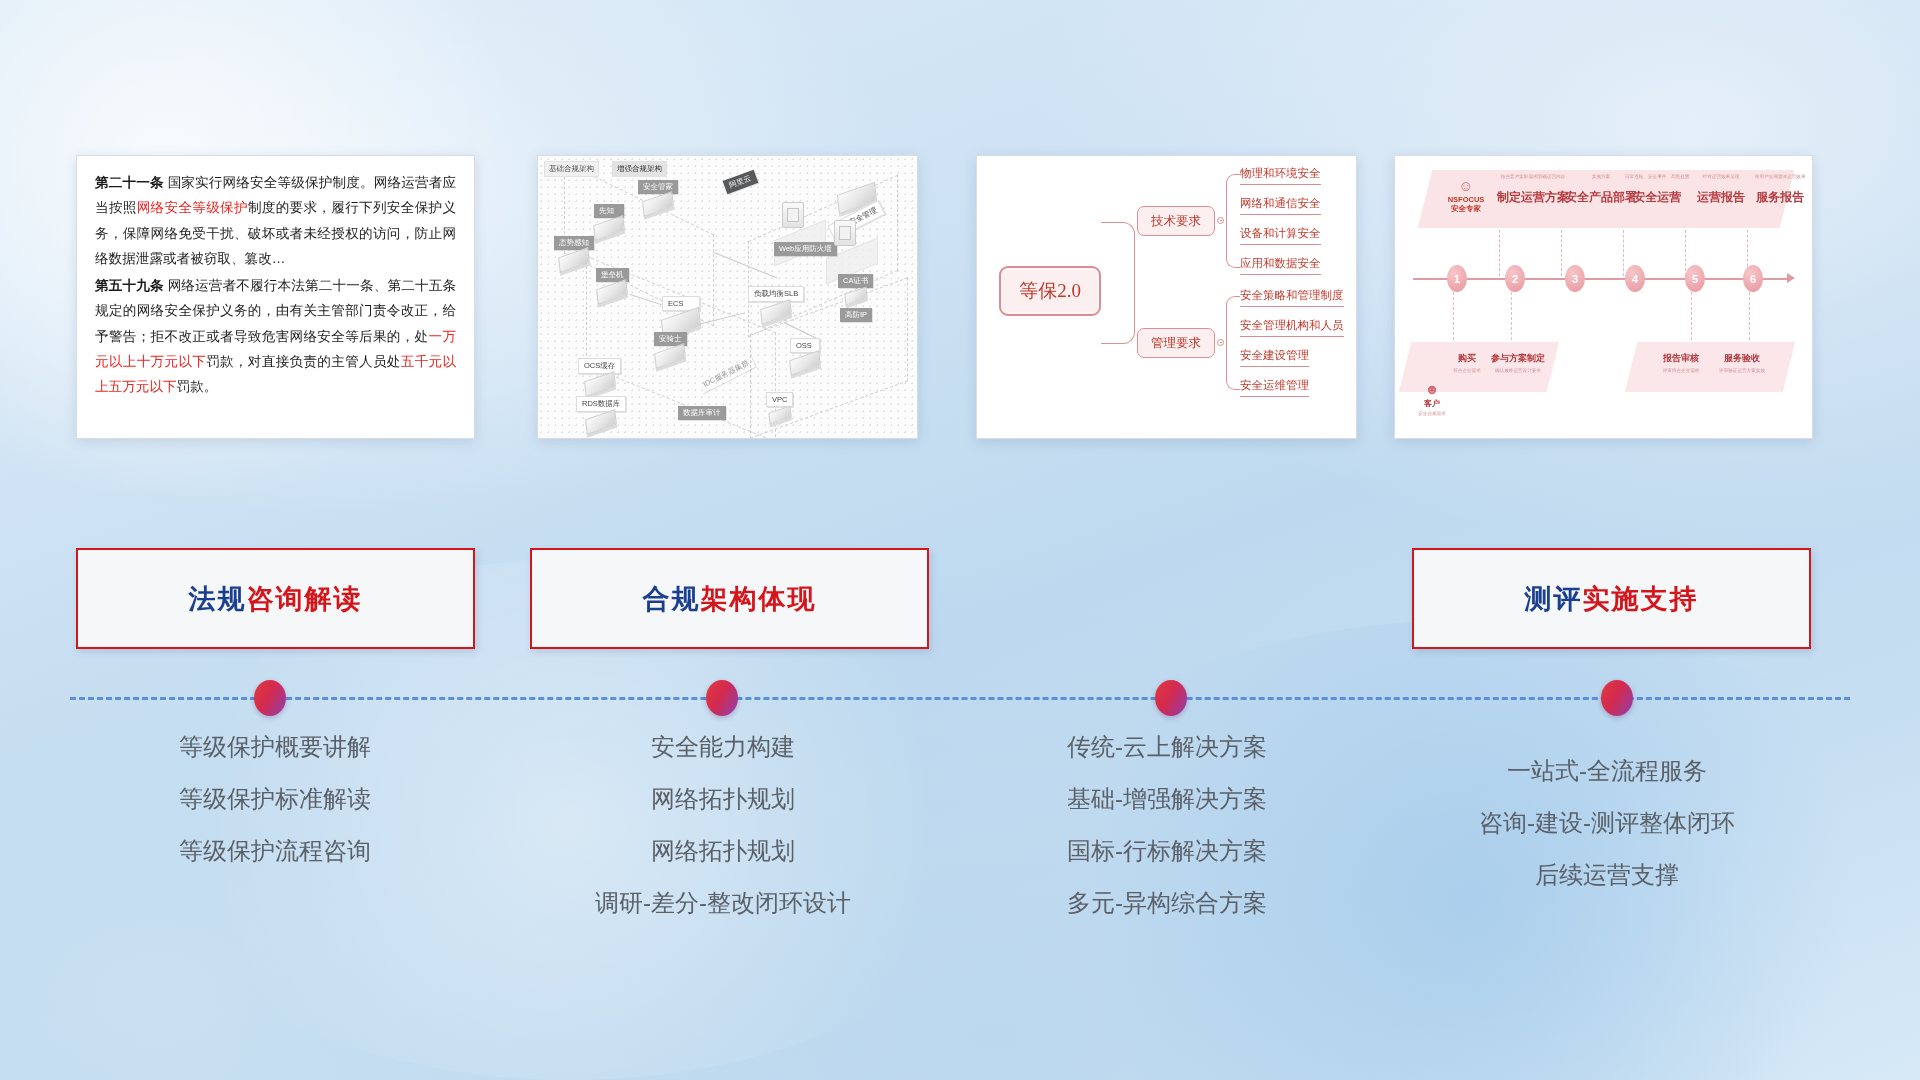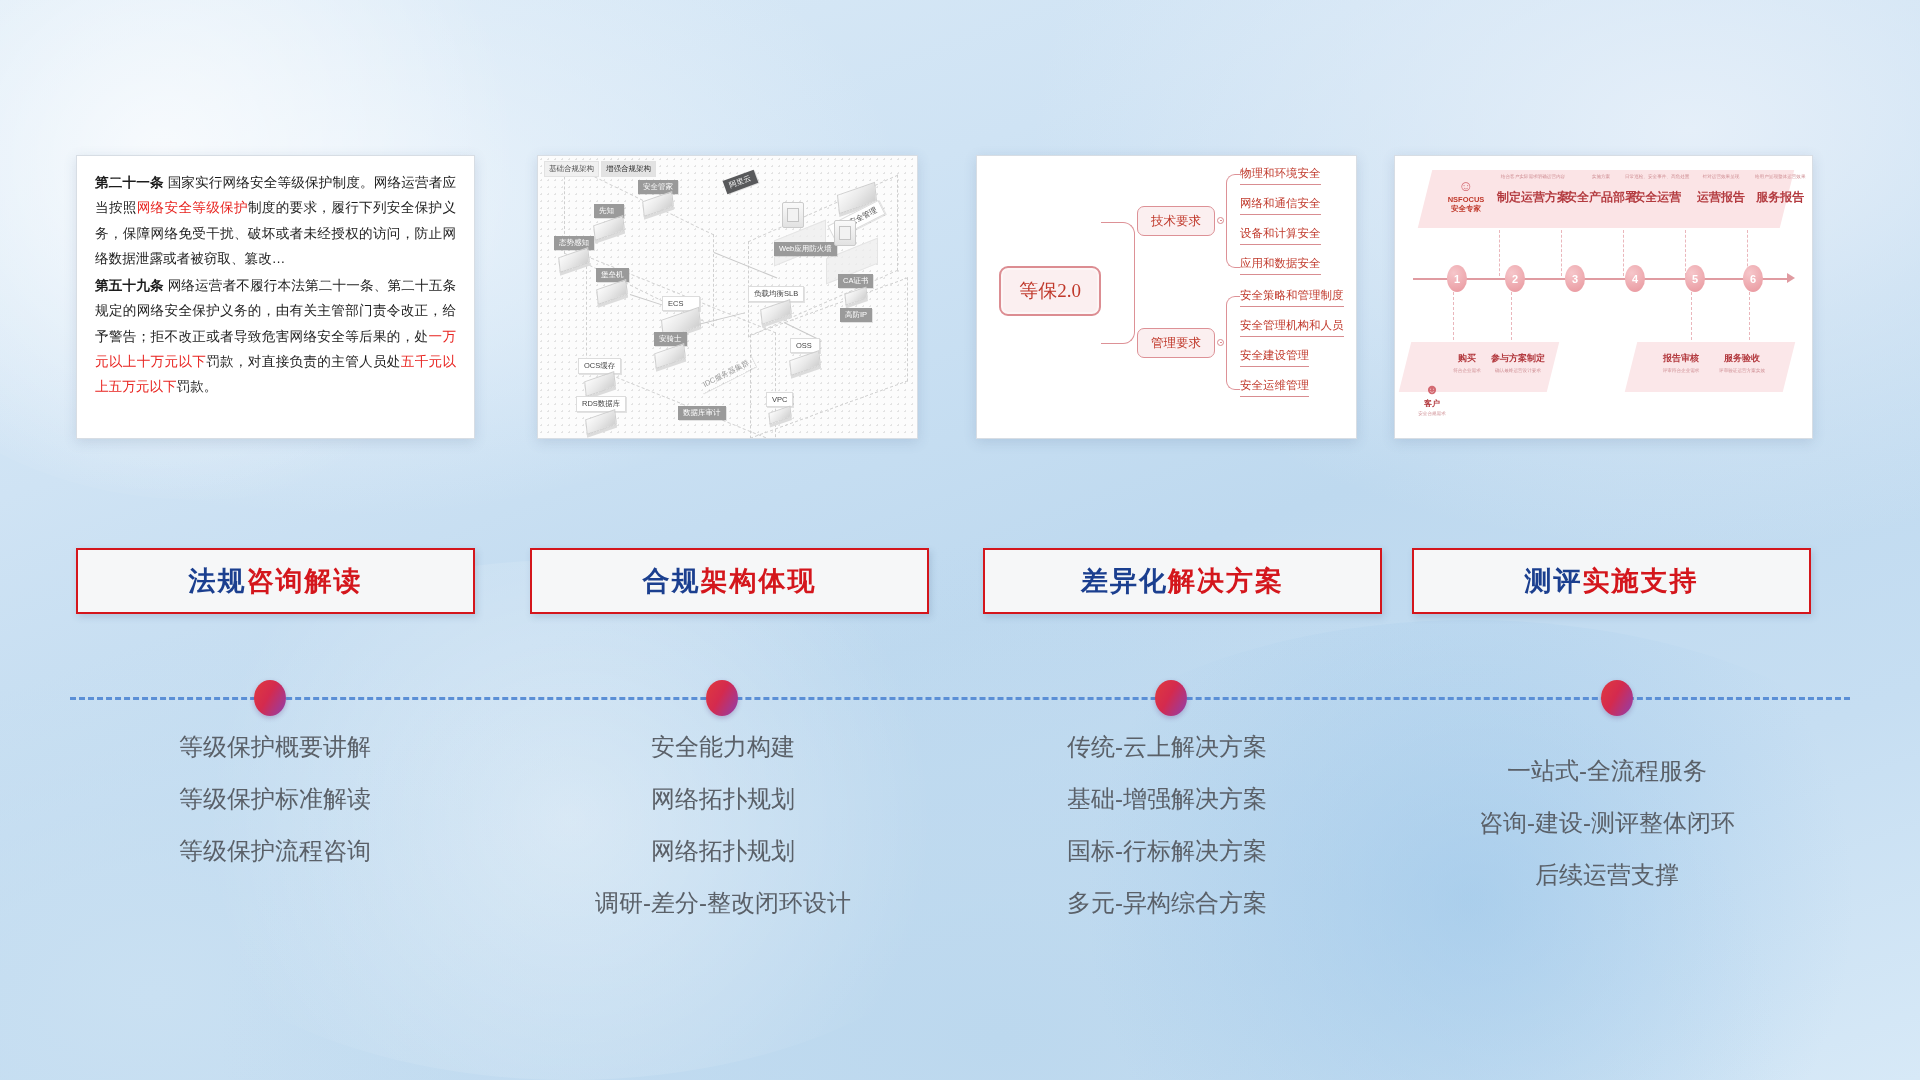--- a/index.html
+++ b/index.html
@@ -48,21 +48,21 @@
   .law-num { font-weight:bold; }
   .red { color:#e8231f; }
 
   
   .arch { position:relative; width:100%; height:100%; background:#fcfcfc; }
   .arch-dots {
     position:absolute; inset:0;
     background-image:radial-gradient(#e3e3e3 1px, transparent 1px);
     background-size:7px 7px;
   }
-  .arch-tabs { position:absolute; left:6px; top:5px; display:flex; gap:2px; z-index:6; }
+  .arch-tabs { position:absolute; left:6px; top:5px; display:flex; gap:13px; z-index:6; }
   .arch-tab { font-size:7.5px; color:#555; padding:2px 4px; background:#f0f0f0;
     border:1px solid #e2e2e2; white-space:nowrap; }
   .arch-tab.on { background:#e3e3e3; color:#333; }
   .node { position:absolute; z-index:4; }
   .chip {
     font-size:7.5px; color:#fff; background:#9a9a9a; padding:2px 5px;
     white-space:nowrap; box-shadow:1px 1px 0 rgba(0,0,0,.10);
   }
   .chip.light { background:#ffffff; color:#444; border:1px solid #dcdcdc; }
   .chip.dark  { background:#58595b; }
@@ -152,21 +152,21 @@
   .nf-trayitem .main { font-size:9px; color:#b33a3f; font-weight:bold; white-space:nowrap; }
   .nf-trayitem .sub { font-size:4.6px; color:#cf8f94; margin-top:3px; white-space:nowrap; }
   .nf-cust { position:absolute; left:14px; top:226px; width:46px; text-align:center; z-index:5; }
   .nf-cust .pic { font-size:14px; color:#d46a72; line-height:1; }
   .nf-cust .l1 { font-size:8px; color:#b33a3f; font-weight:bold; margin-top:2px; }
   .nf-cust .l2 { font-size:4.6px; color:#cf8f94; margin-top:2px; white-space:nowrap; }
 
   
   .titles { position:absolute; left:0; top:0; width:1920px; height:1080px; }
   .tbox {
-    position:absolute; top:548px; height:66px;
+    position:absolute; top:548px; height:101px;
     background:#f6f7f8; border:2px solid #d4161c;
     display:flex; align-items:center; justify-content:center;
     box-shadow:2px 3px 7px rgba(50,80,120,.17);
   }
   #tbox1 { left:76px;  width:399px; }
   #tbox2 { left:530px; width:399px; }
   #tbox3 { left:983px; width:399px; }
   #tbox4 { left:1412px;width:399px; }
   .tbox .txt { font-size:27px; font-weight:bold; letter-spacing:2px; }
   .tbox .b { color:#1b3f8f; }
@@ -432,23 +432,20 @@
   </div>
 </div>
 
 <div class="titles">
   <div class="tbox" id="tbox1">
     <span class="txt"><span class="b">法规</span><span class="r">咨询解读</span></span>
   </div>
   <div class="tbox" id="tbox2">
     <span class="txt"><span class="b">合规</span><span class="r">架构体现</span></span>
   </div>
-  <div class="tbox" id="tbox3">
-    <span class="txt"><span class="b">差异化</span><span class="r">解决方案</span></span>
-  </div>
   <div class="tbox" id="tbox4">
     <span class="txt"><span class="b">测评</span><span class="r">实施支持</span></span>
   </div>
 </div>
 
 <div class="tl-line"></div>
 <div class="tl-dot" id="tld1"></div>
 <div class="tl-dot" id="tld2"></div>
 <div class="tl-dot" id="tld3"></div>
 <div class="tl-dot" id="tld4"></div>

